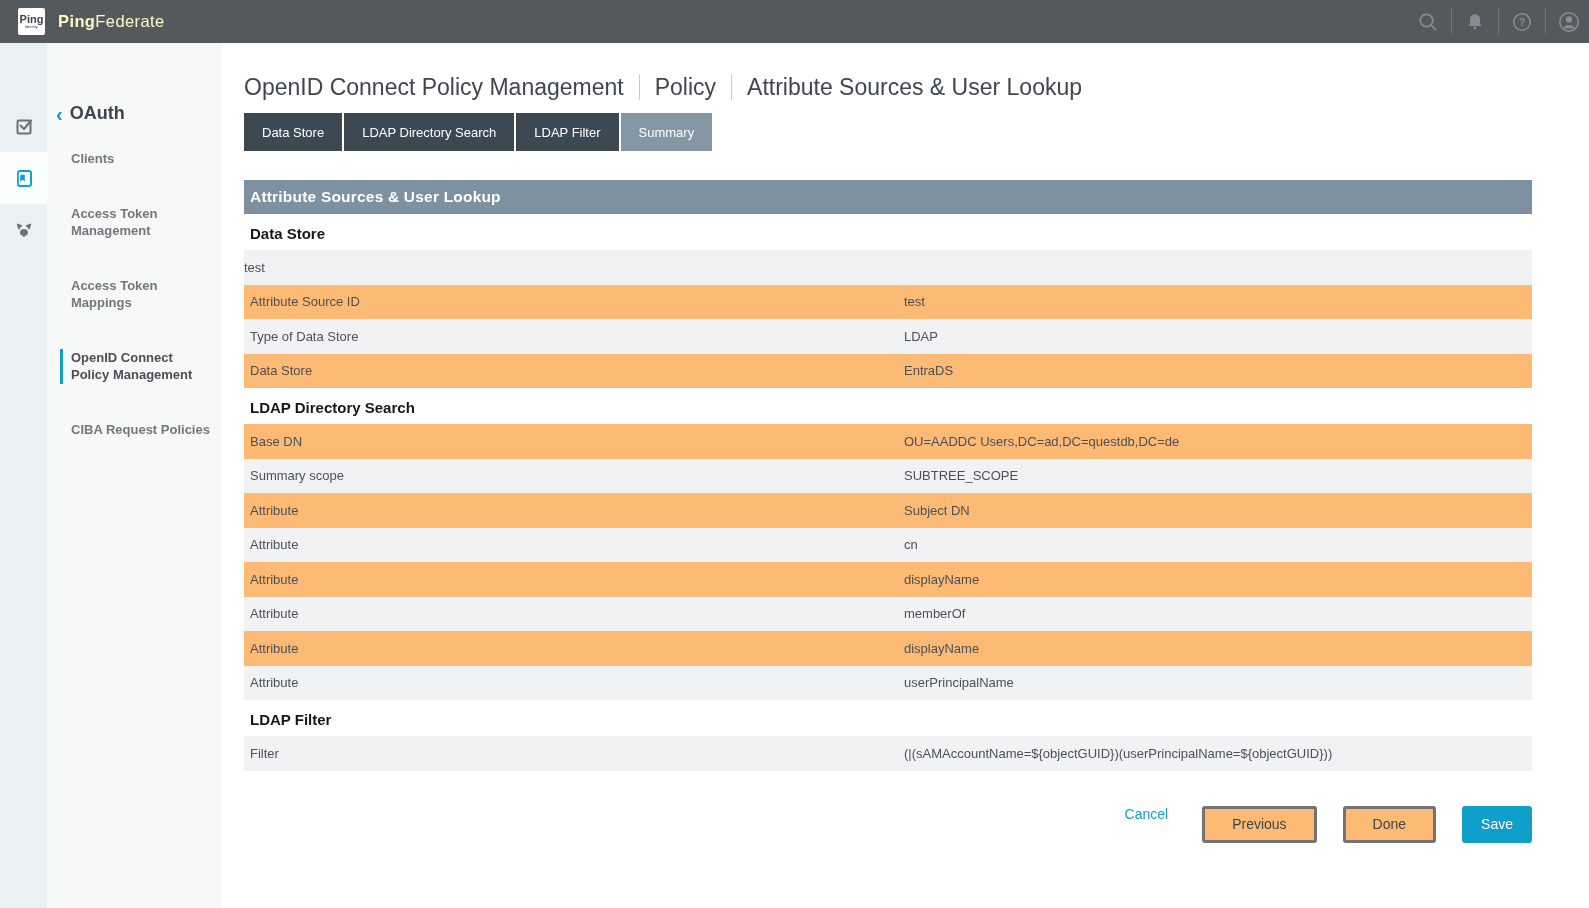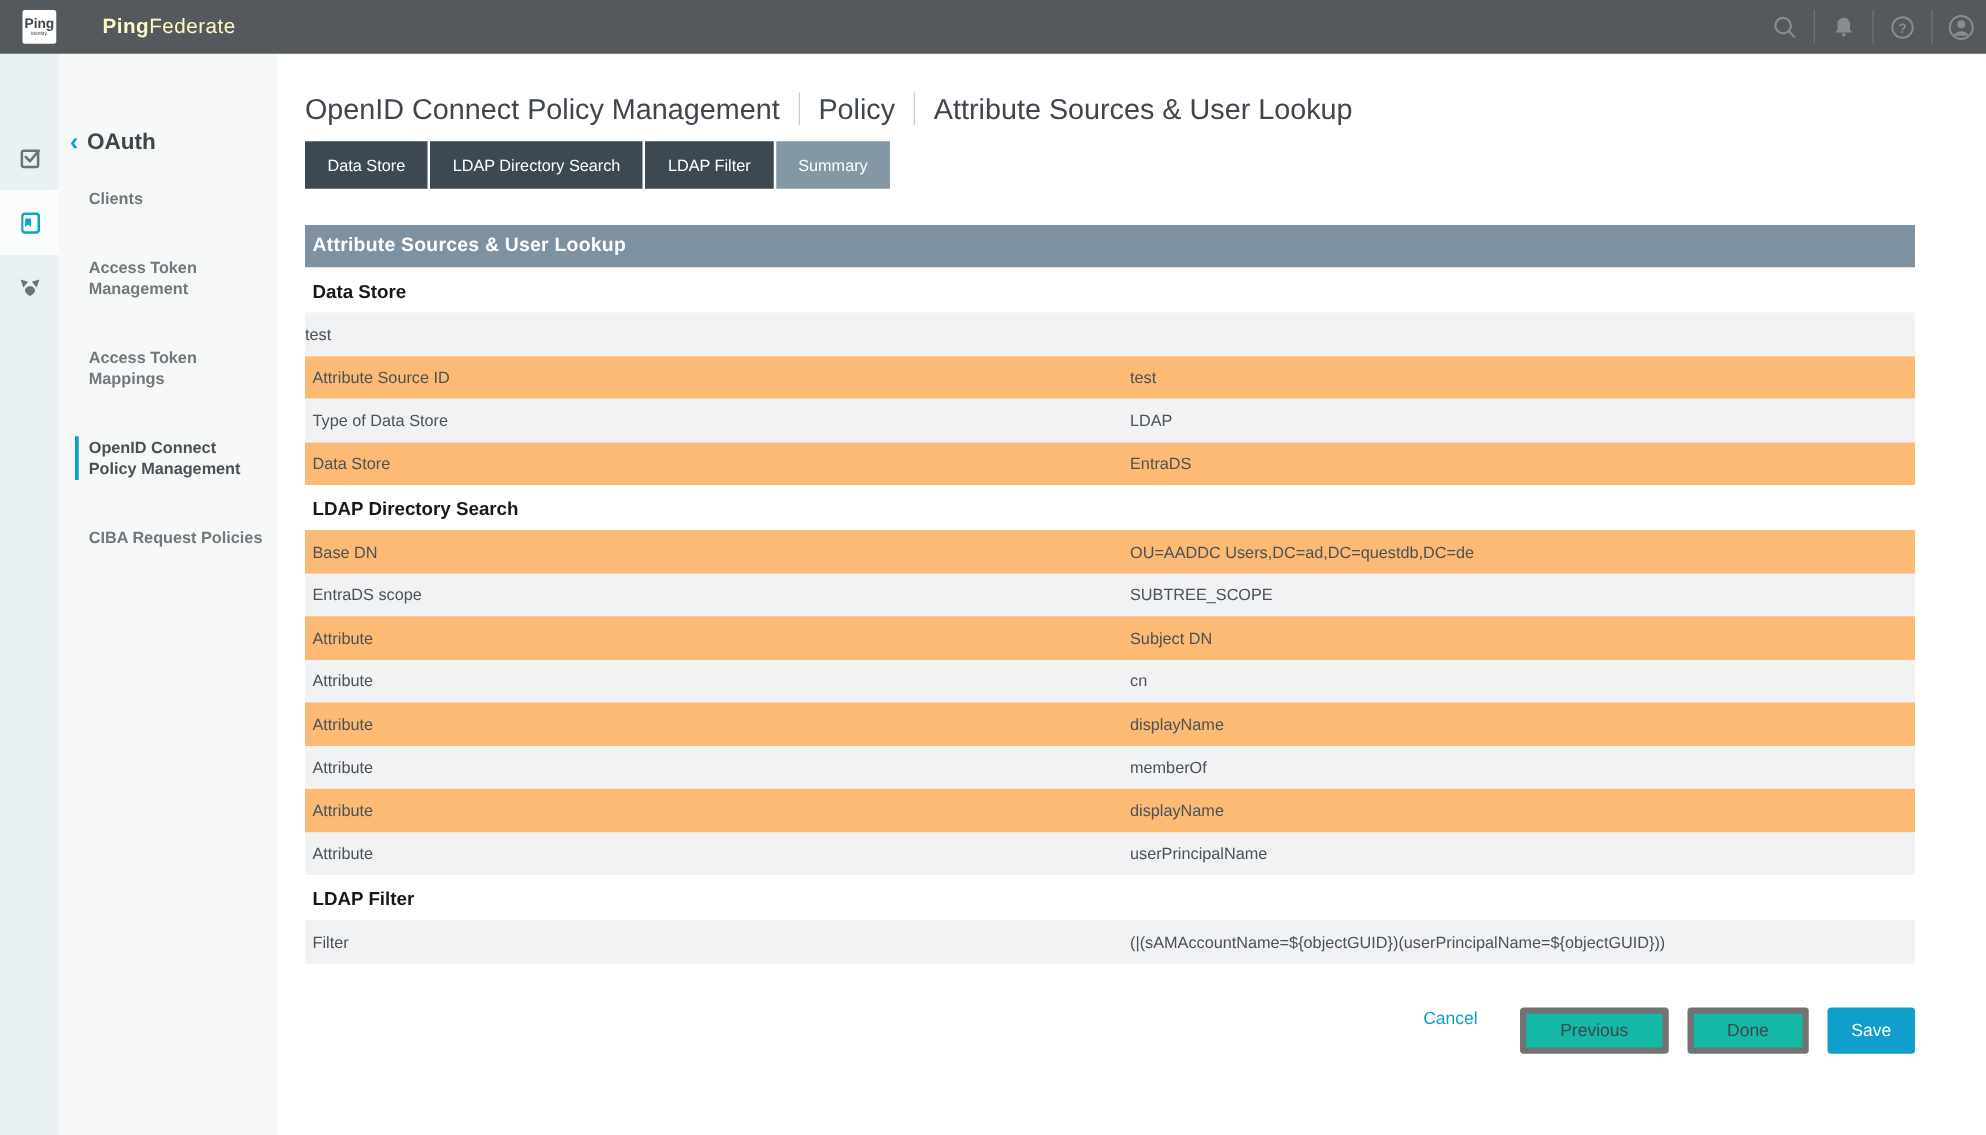--- a/index.html
+++ b/index.html
@@ -10,21 +10,21 @@
     --thead:#7e91a0;
     --rowShade:#f1f2f3;
   }
   *{box-sizing:border-box;}
   html,body{margin:0;padding:0;}
   body{
     width:1589px;height:908px;overflow:hidden;background:#fff;
     font-family:"Liberation Sans",sans-serif;color:#3e454c;
   }
   
-  .topbar{height:43px;background:var(--topbar);display:flex;align-items:center;position:relative;gap:24px;}
+  .topbar{height:43px;background:var(--topbar);display:flex;align-items:center;position:relative;}
   .logo{width:27px;height:27px;background:#fff;border-radius:2px;margin-left:18px;
         display:flex;flex-direction:column;align-items:center;justify-content:center;flex:none;}
   .logo .lg-main{font-size:11px;font-weight:bold;color:#3e454c;line-height:10px;}
   .logo .lg-sub{font-size:4px;color:#3e454c;line-height:5px;}
   .brand{color:#fef9c3;font-size:16.5px;margin-left:13px;letter-spacing:.4px;white-space:nowrap;}
   .brand .bold{font-weight:bold;}
   .primary-nav{position:absolute;left:50%;transform:translateX(-50%);height:43px;
                display:flex;gap:50px;align-items:center;}
   .nav-item{color:#eef0f1;font-size:12.5px;letter-spacing:.7px;cursor:pointer;
             position:relative;display:flex;align-items:center;height:100%;}
@@ -59,21 +59,21 @@
                 display:flex;align-items:center;padding-left:6px;font-weight:bold;letter-spacing:.2px;}
   .section-heading{font-size:15px;font-weight:bold;color:#15191e;padding:11px 0 8px 6px;background:#fff;}
   .t-row{height:34.5px;display:flex;align-items:center;font-size:13px;color:#4b5157;background:#fdba74;}
   .t-row.shaded{background:var(--rowShade);}
   .t-label{padding-left:6px;width:660px;flex:none;}
   .t-value{white-space:nowrap;}
   
   .footer{display:flex;justify-content:flex-end;margin-top:35px;}
   .cancel-link{color:var(--accent);font-size:14px;margin-right:34px;cursor:pointer;}
   .btn{height:37px;border-radius:3px;font-size:14px;display:flex;align-items:center;cursor:pointer;}
-  .btn.ghost{background:#14b8a6;border:5px solid #737373;color:#3f464c;margin-right:15px;padding:0 27px;}
+  .btn.ghost{background:#fdba74;border:3px solid #737373;color:#3f464c;margin-right:26px;padding:0 27px;}
   .btn.primary{background:var(--accent);color:#fff;border:none;padding:0 19px;}
   svg{display:block;}
 </style>
 </head>
 <body>
 
 <header class="topbar">
   <div class="logo">
     <span class="lg-main">Ping</span>
     <span class="lg-sub">Identity.</span>
@@ -186,21 +186,21 @@
           <div class="t-row">
             <span class="t-label">Data Store</span>
             <span class="t-value">EntraDS</span>
           </div>
           <div class="section-heading">LDAP Directory Search</div>
           <div class="t-row">
             <span class="t-label">Base DN</span>
             <span class="t-value">OU=AADDC Users,DC=ad,DC=questdb,DC=de</span>
           </div>
           <div class="t-row shaded">
-            <span class="t-label">EntraDS scope</span>
+            <span class="t-label">Summary scope</span>
             <span class="t-value">SUBTREE_SCOPE</span>
           </div>
           <div class="t-row">
             <span class="t-label">Attribute</span>
             <span class="t-value">Subject DN</span>
           </div>
           <div class="t-row shaded">
             <span class="t-label">Attribute</span>
             <span class="t-value">cn</span>
           </div>

